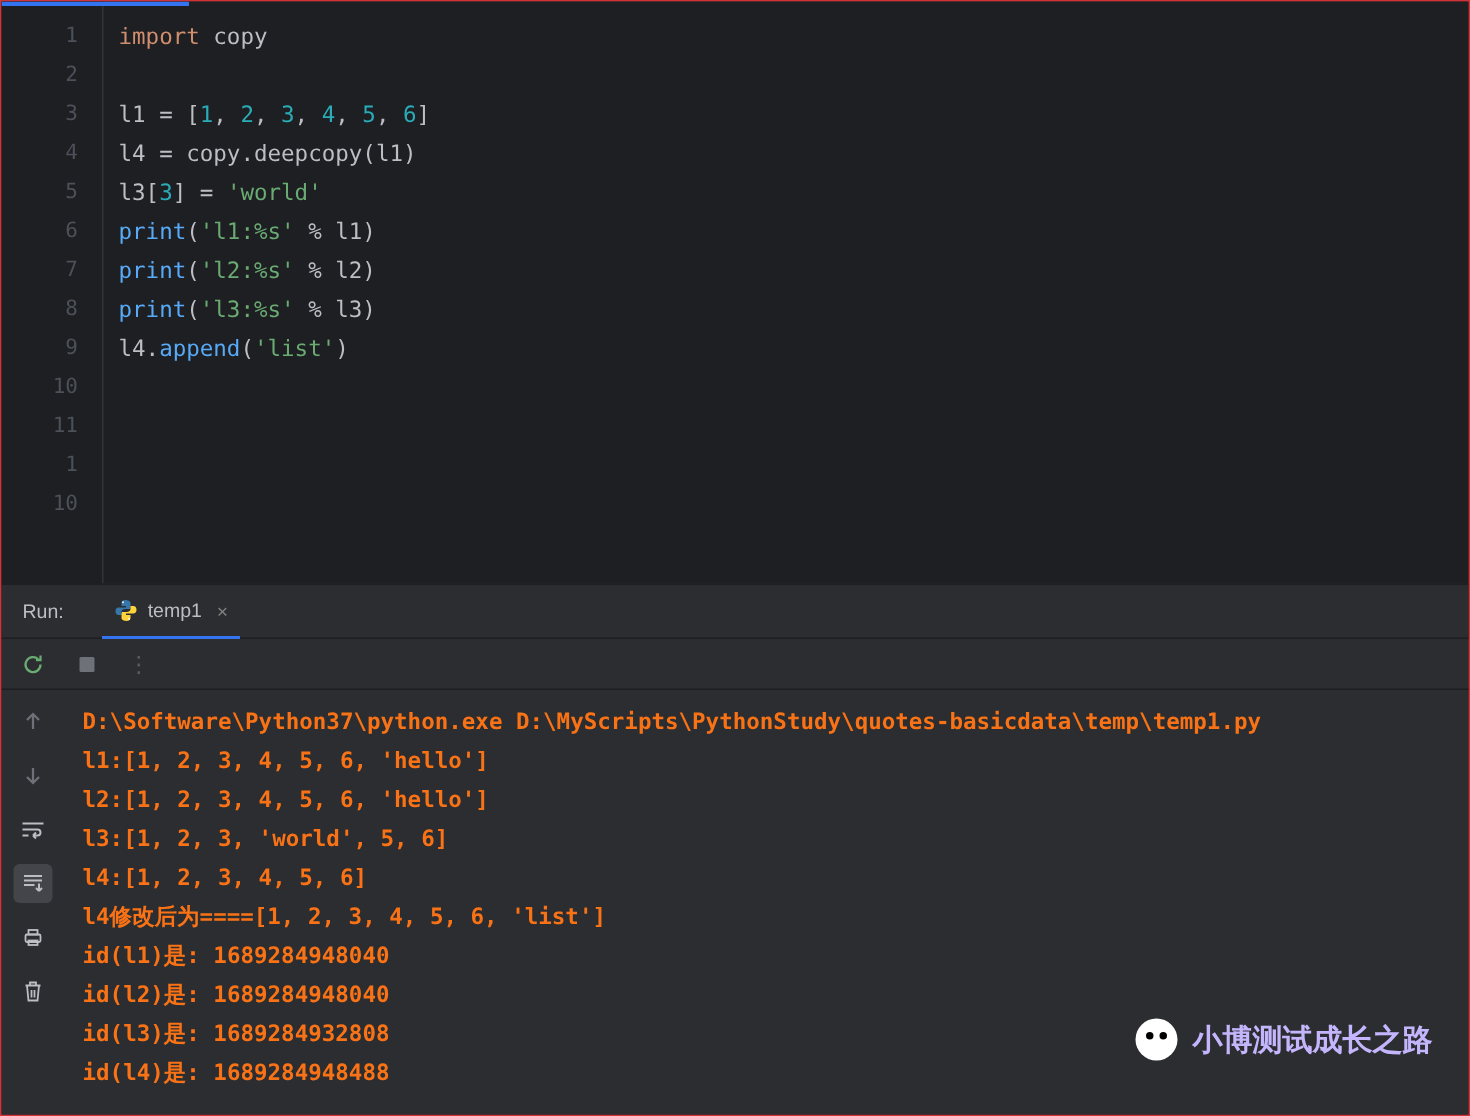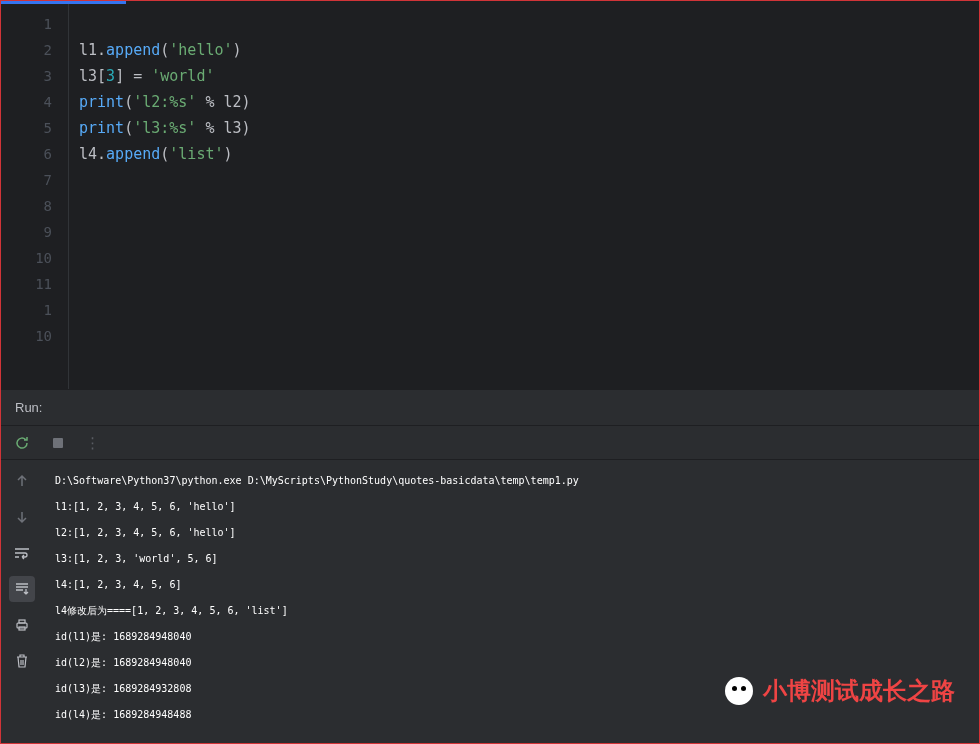--- a/index.html
+++ b/index.html
@@ -122,38 +122,39 @@
   display: flex;
   align-items: center;
   justify-content: center;
   color: #bcbec4;
   border-radius: 4px;
 }
 .sb-btn.active { background: #43454a; }
 .run-output {
   flex: 1;
   padding: 8px 12px;
-  font-size: 10px;
+  font-size: 15px;
   line-height: 26px;
-  color: #ffffff;
+  color: #f97316;
   white-space: pre;
   overflow: hidden;
+  font-weight: bold;
 }
 .out-line { height: 26px; }
 
 .watermark {
   position: absolute;
   bottom: 36px;
   right: 24px;
   display: flex;
   align-items: center;
   gap: 10px;
-  color: #ef4444;
+  color: #c4b5fd;
   font-family: sans-serif;
-  font-size: 24px;
+  font-size: 20px;
   font-weight: bold;
 }
 .wm-icon {
   width: 28px; height: 28px;
   border-radius: 50%;
   background: #fff;
   display: flex;
   align-items: center;
   justify-content: center;
   position: relative;
@@ -184,32 +185,47 @@
       <div class="lineno">6</div>
       <div class="lineno">7</div>
       <div class="lineno">8</div>
       <div class="lineno">9</div>
       <div class="lineno">10</div>
       <div class="lineno">11</div>
       <div class="lineno">1</div>
       <div class="lineno">10</div>
     </div>
   <div class="code-area" id="code">
+      <div class="code-line"><span class="kw">import</span><span class="op"> </span><span class="id">copy</span></div>
       <div class="code-line"></div>
-      <div class="code-line"><span class="id">l1.</span><span class="fn">append</span><span class="op">(</span><span class="str">'hello'</span><span class="op">)</span></div>
+      <div class="code-line"><span class="id">l1 = [</span><span class="num">1</span><span class="op">, </span><span class="num">2</span><span class="op">, </span><span class="num">3</span><span class="op">, </span><span class="num">4</span><span class="op">, </span><span class="num">5</span><span class="op">, </span><span class="num">6</span><span class="op">]</span></div>
+      <div class="code-line"><span class="id">l4 = copy.deepcopy(l1)</span></div>
       <div class="code-line"><span class="id">l3[</span><span class="num">3</span><span class="op">] = </span><span class="str">'world'</span></div>
+      <div class="code-line"><span class="fn">print</span><span class="op">(</span><span class="str">'l1:%s'</span><span class="op"> % l1)</span></div>
       <div class="code-line"><span class="fn">print</span><span class="op">(</span><span class="str">'l2:%s'</span><span class="op"> % l2)</span></div>
       <div class="code-line"><span class="fn">print</span><span class="op">(</span><span class="str">'l3:%s'</span><span class="op"> % l3)</span></div>
       <div class="code-line"><span class="id">l4.</span><span class="fn">append</span><span class="op">(</span><span class="str">'list'</span><span class="op">)</span></div>
     </div>
 </div>
 
 <div class="run-panel">
   <div class="run-tabs">
     <span class="run-label">Run:</span>
+    <div class="run-file-tab">
+      <span class="py-icon">
+        <svg width="16" height="16" viewBox="0 0 16 16">
+            <path fill="#3776ab" d="M7.5 1C5 1 5 3 5 3v2h3v1H3S1 6 1 8.5 3 11 3 11h2V9s0-2 2.5-2h3S11 7 11 4.5V3s0-2-3.5-2z"></path>
+            <circle cx="6" cy="2.5" r=".6" fill="#fff"></circle>
+            <path fill="#ffd43b" d="M8.5 15C11 15 11 13 11 13v-2H8v-1h5s2 0 2-2.5S13 5 13 5h-2v2s0 2-2.5 2h-3S5 9 5 11.5V13s0 2 3.5 2z"></path>
+            <circle cx="10" cy="13.5" r=".6" fill="#fff"></circle>
+          </svg>
+      </span>
+      <span style="font-family:-apple-system,'Segoe UI',sans-serif;font-size:13px;color:#bcbec4">temp1</span>
+      <span class="close-x">✕</span>
+    </div>
   </div>
 
   <div class="run-toolbar">
     <span class="tb-icon">
       <svg width="16" height="16" viewBox="0 0 16 16" fill="none" stroke="#6aab73" stroke-width="1.5">
           <path d="M13 8a5 5 0 1 1-1.5-3.5M13 2v3h-3"></path>
         </svg>
     </span>
     <span class="tb-icon">
       <svg width="14" height="14" viewBox="0 0 14 14">

